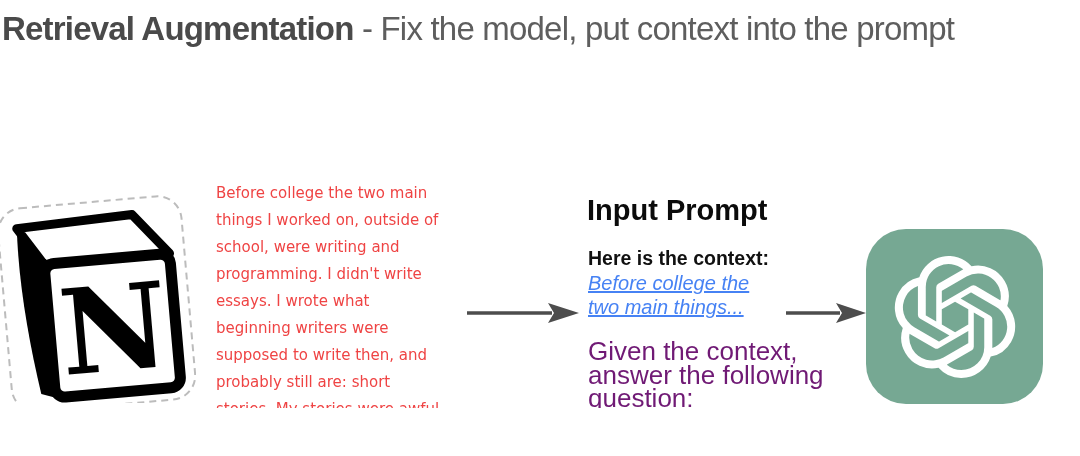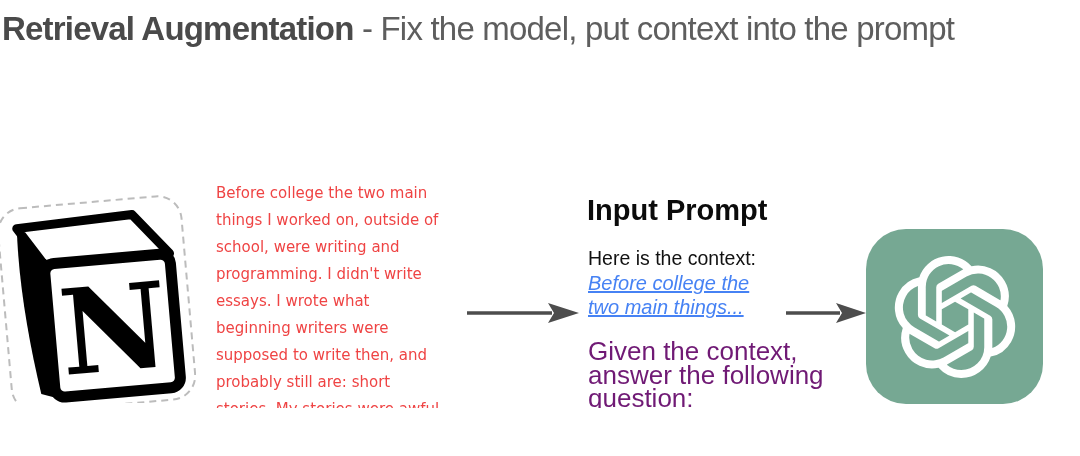--- a/index.html
+++ b/index.html
@@ -42,21 +42,21 @@
   .arrow2{left:785px;top:300px;}
   .arrow-line{stroke:var(--arrow-gray);stroke-width:3.5;fill:none;}
   .arrow-head{fill:var(--arrow-gray);}
   
   .prompt-heading{
     position:absolute;left:587px;top:194px;
     font-size:29px;font-weight:700;color:#0b0b0b;white-space:nowrap;
   }
   .context-label{
     position:absolute;left:588px;top:247px;
-    font-size:19.5px;line-height:23px;color:#111;white-space:nowrap;
+    font-size:19.5px;line-height:23px;color:#111;white-space:nowrap;font-weight:bold;
   }
   .context-snippet{
     position:absolute;left:588px;top:271px;
     font-size:20px;line-height:24px;font-style:italic;
     color:var(--accent-blue);white-space:pre-line;text-decoration:underline;
   }
   .instruction{
     position:absolute;left:588px;top:340px;
     font-size:26px;line-height:23.5px;color:#701a75;white-space:pre-line;
   }

